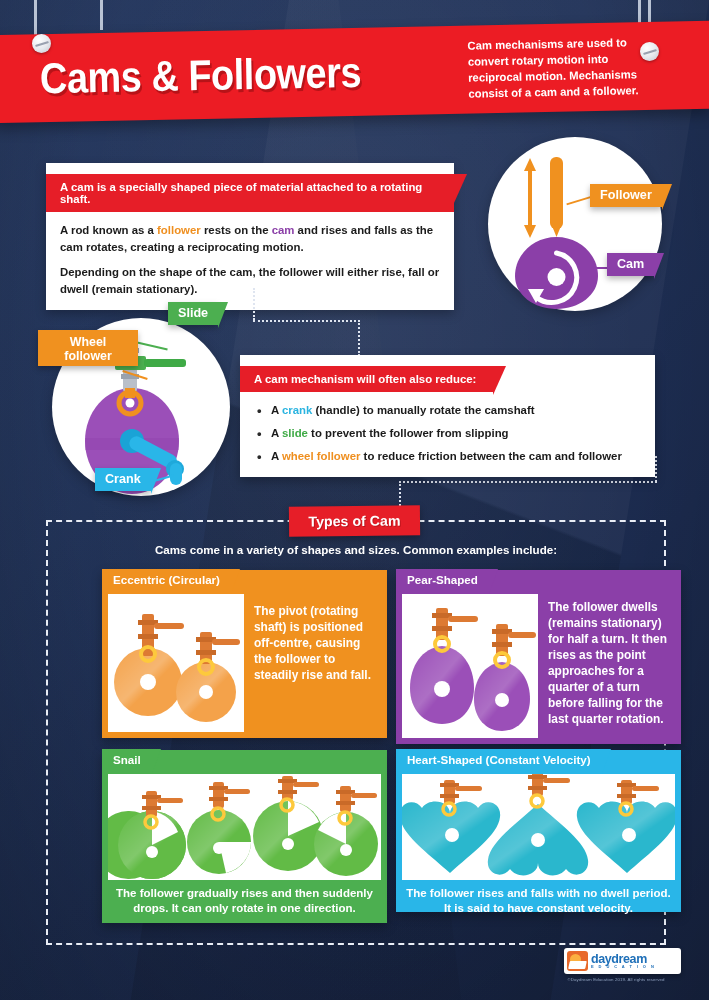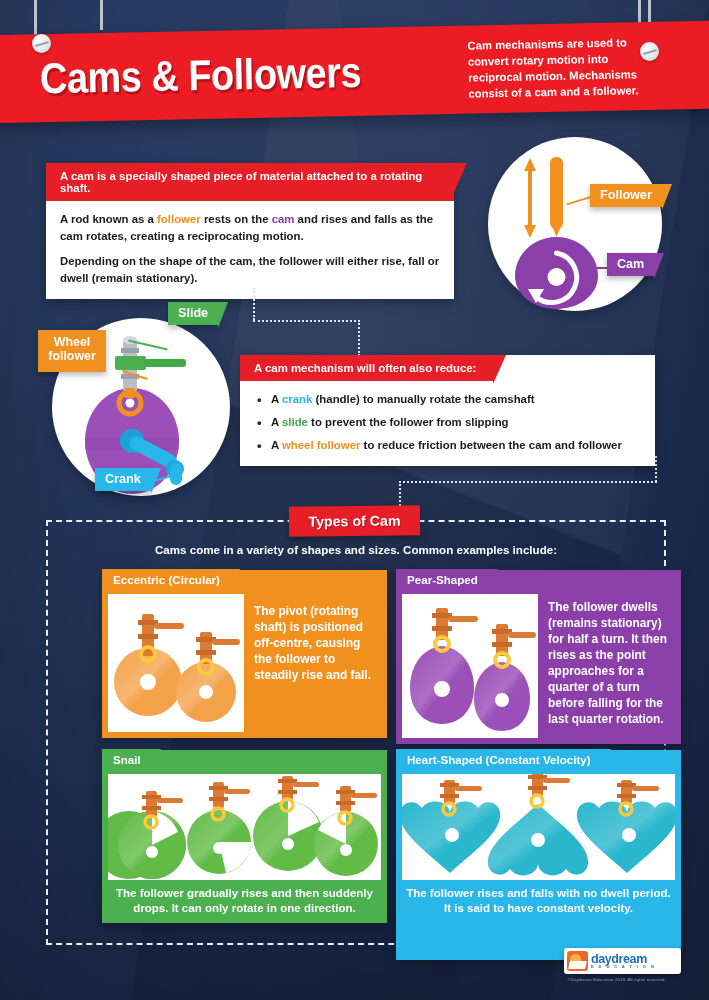--- a/index.html
+++ b/index.html
@@ -84,20 +84,21 @@
   #screw-left  { left:32px;  top:34px; }
   #screw-right { left:640px; top:42px; }
 
   
   .panel { position:absolute; background:#fff; box-shadow:0 4px 10px rgba(0,0,0,.28); }
   .panel-head {
     background:#e61e28; color:#fff;
     font-size:11.4px; font-weight:bold;
     padding:7px 12px 7px 14px;
     position:relative;
+    margin-top:11px;
   }
   .panel-head::after{
     content:""; position:absolute; right:-13px; top:0;
     border-top:0 solid transparent;
     border-bottom:29px solid transparent;
     border-left:13px solid #e61e28;
   }
   .panel-body { padding:10px 14px 12px 14px; color:#1b1b1b; font-size:11.4px; line-height:1.48; }
   .panel-body p { font-weight:bold; margin-bottom:8px; }
   .panel-body p:last-child{ margin-bottom:0; }
@@ -143,22 +144,22 @@
     border-left:10px solid currentColor;
   }
   .tag-orange { background:#f0911f; }
   .tag-purple { background:#8b3fa8; }
   .tag-green  { background:#4caf50; }
   .tag-blue   { background:#29b6e8; }
 
   #tag-follower { left:590px; top:184px; }
   #tag-cam      { left:607px; top:253px; }
   #tag-slide    { left:168px; top:302px; }
-  #tag-wheel    { left:38px;  top:330px; width:68px; text-align:center;
-                  font-size:12.4px; line-height:1.15; padding:5px 6px 8px 6px; }
+  #tag-wheel    { left:38px;  top:330px; width:100px; text-align:center;
+                  font-size:12.4px; line-height:1.15; padding:5px 6px 2px 6px; }
   #tag-crank    { left:95px;  top:468px; }
 
   .leader { position:absolute; background:#f0911f; height:2px; }
 
   
   #types-box {
     position:absolute; left:46px; top:520px; width:620px; height:425px;
     border:2px dashed #e9edf5;
   }
   #types-badge {
@@ -199,21 +200,21 @@
   #card-eccentric .card-text   { left:152px; top:34px; width:126px; }
 
   #card-pear { left:360px; top:570px; width:285px; height:174px; background:#8b3fa8; }
   #card-pear .card-figure { left:6px;   top:24px; width:136px; height:144px; }
   #card-pear .card-text   { left:152px; top:30px; width:128px; }
 
   #card-snail { left:66px; top:750px; width:285px; height:173px; background:#4caf50; }
   #card-snail .card-figure { left:6px; top:24px; width:273px; height:106px; }
   #card-snail .card-text   { left:10px; top:136px; width:265px; text-align:center; font-size:11.5px; }
 
-  #card-heart { left:360px; top:750px; width:285px; height:210px; background:#29b6e8; }
+  #card-heart { left:360px; top:750px; width:285px; height:162px; background:#29b6e8; }
   #card-heart .card-figure { left:6px; top:24px; width:273px; height:106px; }
   #card-heart .card-text   { left:10px; top:136px; width:265px; text-align:center; font-size:11.5px; }
 
   
   .dotline { position:absolute; }
   .dotline.h { border-top:2px dotted #dfe5f0; }
   .dotline.v { border-left:2px dotted #dfe5f0; }
 
   
   #footer-logo {

